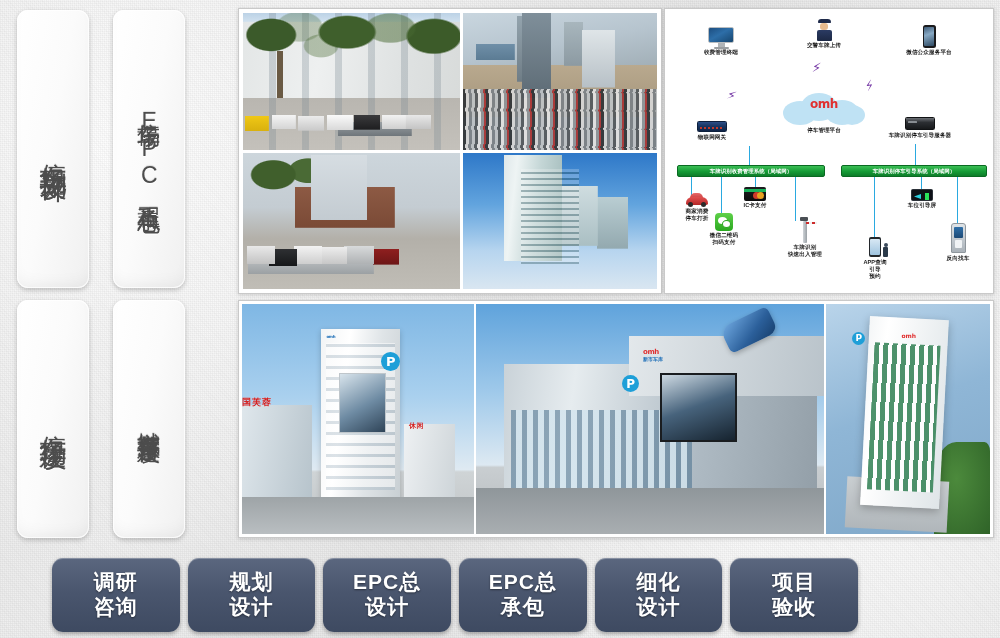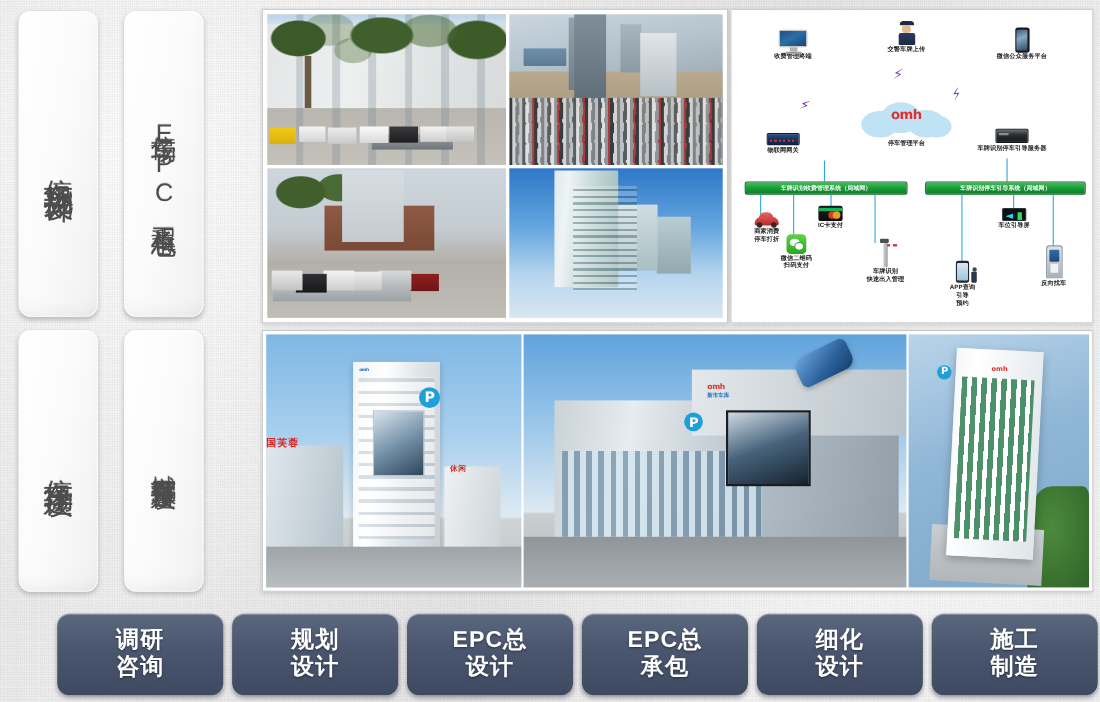--- a/index.html
+++ b/index.html
@@ -452,21 +452,21 @@
     background: linear-gradient(#c9ced1, #b0b6ba); transform: rotate(3deg);
   }
   .r3 .green {
     position: absolute; right: 0; bottom: 0; width: 34%; height: 40%;
     background: radial-gradient(ellipse at 40% 40%, #4c8a3c, #2f6328);
     border-radius: 40% 10% 0 0;
   }
 
   
   #bottom-bar {
-    position: absolute; left: 52px; top: 552px; width: 946px; height: 86px;
+    position: absolute; left: 52px; top: 552px; width: 806px; height: 86px;
   }
   #btn-row { display: flex; gap: 8px; height: 100%; align-items: center; }
   .pbtn {
     flex: 1 1 0;
     height: 74px;
     border-radius: 11px;
     background: linear-gradient(#5b677f 0%, #4a566e 45%, #3e4a61 100%);
     box-shadow:
       0 2px 4px rgba(0,0,0,.32),
       0 1px 0 rgba(255,255,255,.28) inset;
@@ -693,20 +693,20 @@
       </div>
       <div class="pbtn">
         <span>EPC总</span>
         <span class="l2">承包</span>
       </div>
       <div class="pbtn">
         <span>细化</span>
         <span class="l2">设计</span>
       </div>
       <div class="pbtn">
-        <span>施工</span>
-        <span class="l2">制造</span>
+        <span>项目</span>
+        <span class="l2">验收</span>
       </div>
 
     </div>
   </div>
 
 </div>
 
 </body></html>

